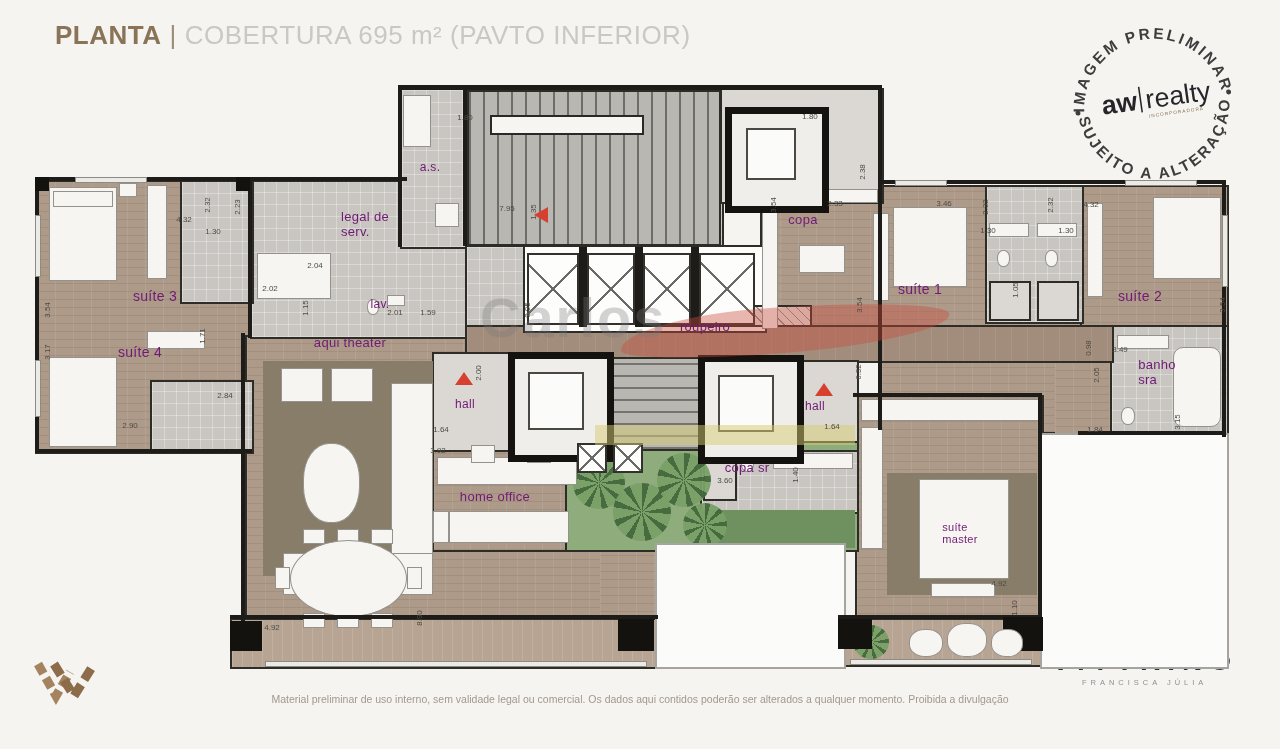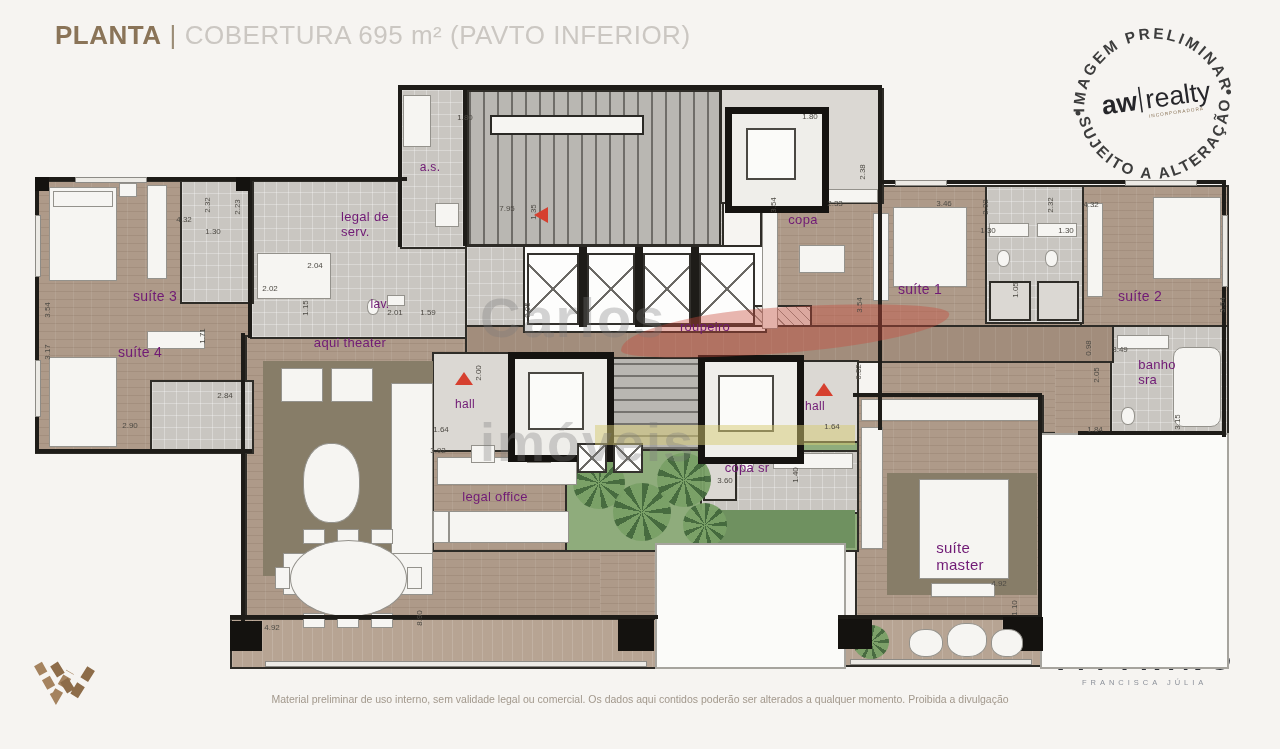--- a/index.html
+++ b/index.html
@@ -235,41 +235,40 @@
   <div class="a furn soft" style="left:912px;top:538px;width:38px;height:32px;z-index:24"></div>
   <div class="a furn soft" style="left:956px;top:544px;width:30px;height:26px;z-index:24"></div>
 
   <div class="a arrow-left" style="left:499px;top:122px"></div>
   <div class="a arrow-up" style="left:420px;top:287px"></div>
   <div class="a arrow-up" style="left:780px;top:298px"></div>
 
   <div class="wmred" style="left:585px;top:222px;width:330px;height:46px"></div>
   <div class="wmyellow" style="left:560px;top:340px;width:260px;height:20px"></div>
   <div class="wmtext" style="left:445px;top:205px;font-size:56px">Carlos</div>
-  <div class="wmtext" style="left:445px;top:330px;font-size:54px">imóveis</div>
 
   <div id="room-labels" class="a" style="left:0;top:0;width:100%;height:100%">
       <div class="room-label" style="left: 120px; top: 212px; font-size: 14px;">suíte 3</div>
       <div class="room-label" style="left: 105px; top: 268px; font-size: 14px;">suíte 4</div>
       <div class="room-label" style="left: 330px; top: 140px; font-size: 13px;">legal de
 serv.</div>
       <div class="room-label" style="left: 395px; top: 83px; font-size: 12px;">a.s.</div>
       <div class="room-label" style="left: 345px; top: 220px; font-size: 12px;">lav.</div>
       <div class="room-label" style="left: 315px; top: 258px; font-size: 13px;">aqui theater</div>
       <div class="room-label" style="left: 430px; top: 320px; font-size: 12px;">hall</div>
       <div class="room-label" style="left: 670px; top: 242px; font-size: 13px;">roupeiro</div>
       <div class="room-label" style="left: 768px; top: 135px; font-size: 13px;">copa</div>
       <div class="room-label" style="left: 885px; top: 205px; font-size: 14px;">suíte 1</div>
       <div class="room-label" style="left: 1105px; top: 212px; font-size: 14px;">suíte 2</div>
       <div class="room-label" style="left: 1122px; top: 288px; font-size: 13px;">banho
 sra</div>
       <div class="room-label" style="left: 780px; top: 322px; font-size: 12px;">hall</div>
       <div class="room-label" style="left: 712px; top: 383px; font-size: 13px;">copa sr</div>
-      <div class="room-label" style="left: 460px; top: 412px; font-size: 13px;">legal office</div>
-      <div class="room-label" style="left: 925px; top: 472px; font-size: 15px;">suíte
+      <div class="room-label" style="left: 460px; top: 412px; font-size: 13px;">home office</div>
+      <div class="room-label" style="left: 925px; top: 448px; font-size: 11px;">suíte
 master</div>
     </div>
   <div id="dims" class="a" style="left:0;top:0;width:100%;height:100%">
       <span class="dim" style="left: 149px; top: 134px;">4.32</span>
       <span class="dim v" style="left: 172px; top: 120px;">2.32</span>
       <span class="dim" style="left: 178px; top: 146px;">1.30</span>
       <span class="dim v" style="left: 202px; top: 122px;">2.23</span>
       <span class="dim v" style="left: 12px; top: 225px;">3.54</span>
       <span class="dim v" style="left: 12px; top: 267px;">3.17</span>
       <span class="dim v" style="left: 167px; top: 251px;">1.71</span>

